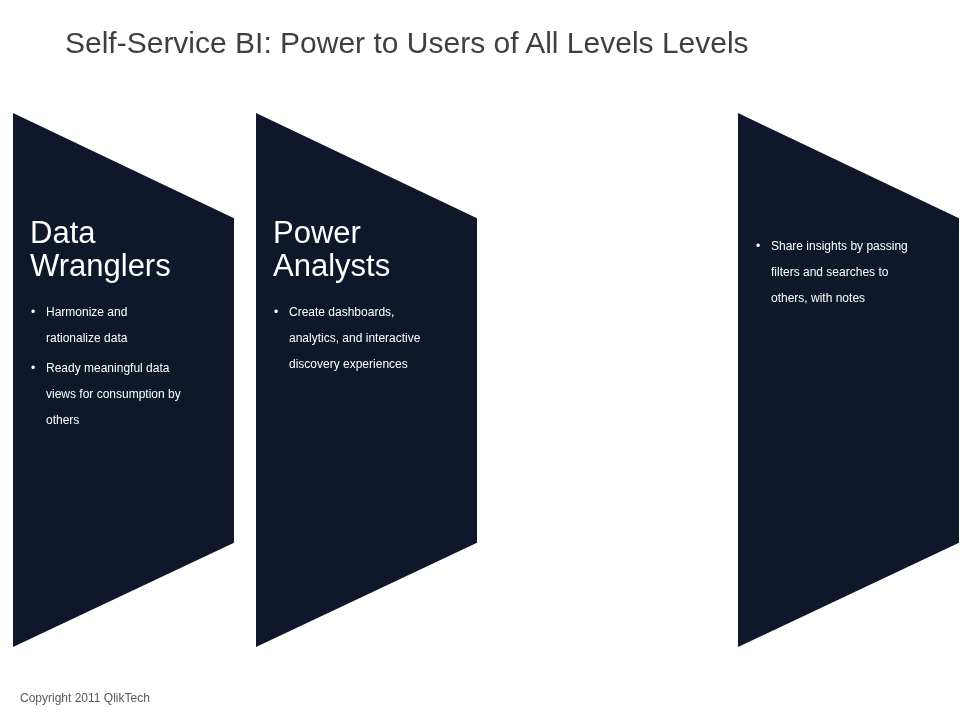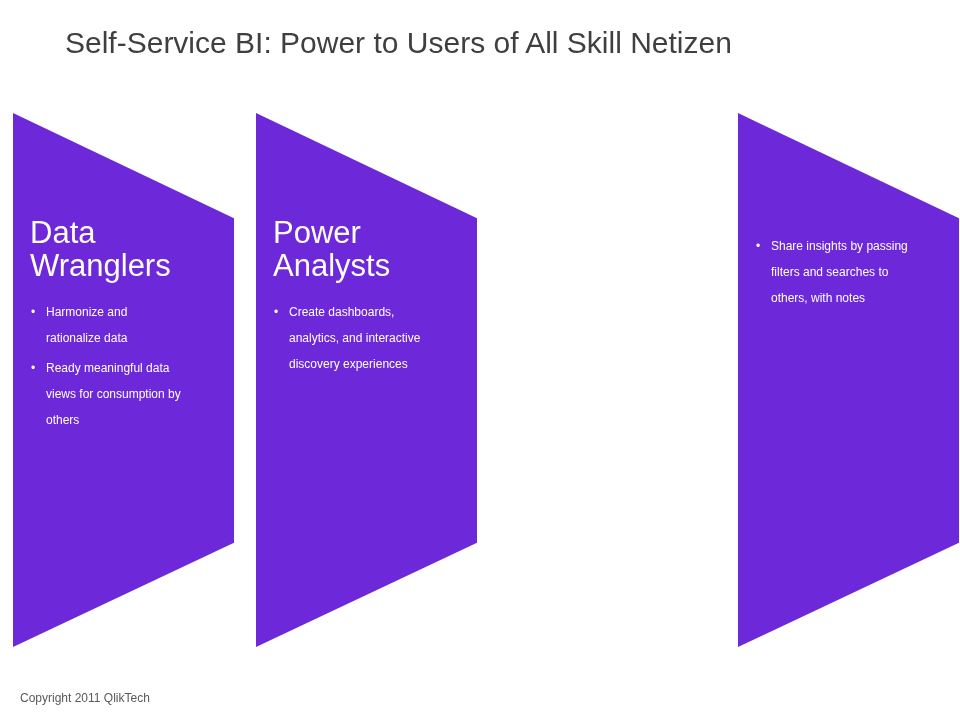--- a/index.html
+++ b/index.html
@@ -25,21 +25,21 @@
     line-height: 34px;
     color: #3f3f3f;
     white-space: nowrap;
     letter-spacing: 0;
   }
   .stage {
     position: absolute;
     top: 113px;
     width: 221px;
     height: 534px;
-    background: #6d28d9;
+    background: #0f172a;
     clip-path: polygon(0 0, 100% 19.7%, 100% 80.5%, 0 100%);
   }
   .stage.s1 { left: 13px; }
   .stage.s2 { left: 256px; }
   .stage.s3 { left: 497px; }
   .stage.s4 { left: 738px; }
   .stage-content {
     box-sizing: border-box;
     width: 100%;
     height: 100%;
@@ -82,21 +82,21 @@
     line-height: 19px;
     color: #595959;
     white-space: nowrap;
   }
 </style>
 </head>
 <body>
 
 <div class="slide">
 
-  <h1 class="slide-title">Self-Service BI: Power to Users of All Skill Netizen</h1>
+  <h1 class="slide-title">Self-Service BI: Power to Users of All Levels Levels</h1>
 
   <section class="stage s1">
     <div class="stage-content">
       <h2 class="stage-heading">Data Wranglers</h2>
       <ul class="stage-bullets">
         <li>Harmonize and rationalize data</li>
         <li>Ready meaningful data views for consumption by others</li>
       </ul>
     </div>
   </section>

